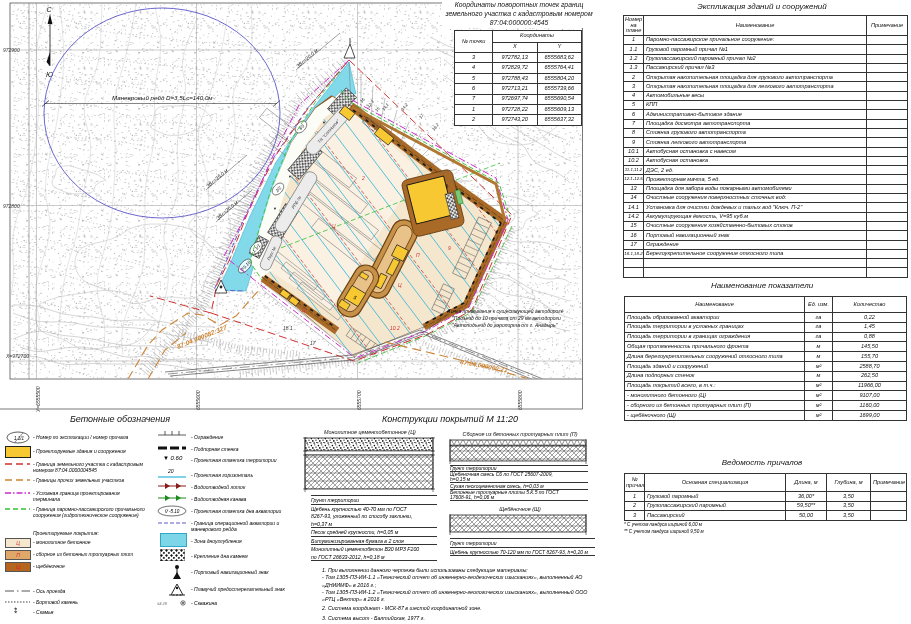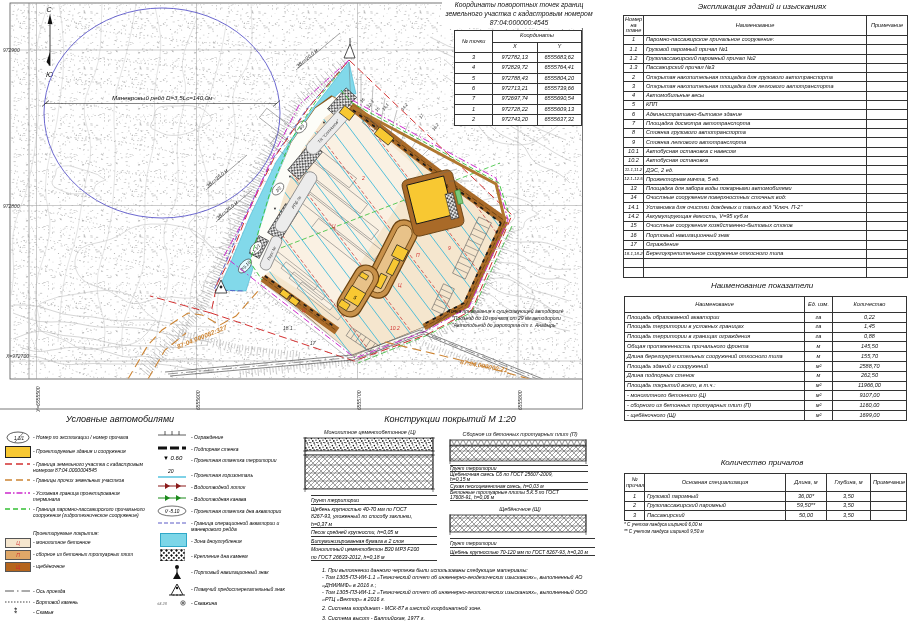--- a/index.html
+++ b/index.html
@@ -1018,21 +1018,21 @@
         </tr>
         <tr style="height:10.4px">
           <td style="text-align:center">2</td>
           <td style="text-align:center">972743,20</td>
           <td style="text-align:center">6555637,32</td>
         </tr>
       </tbody>
     </table>
   </div>
 
-<div class="abs ttl" style="left:616px;top:2px;width:292px;font-size:8px">Экспликация зданий и изысканиях</div>
+<div class="abs ttl" style="left:616px;top:2px;width:292px;font-size:8px">Экспликация зданий и сооружений</div>
 
 <div class="abs" style="left:623px;top:15px">
     <table class="t1" style="width:285px">
       <tbody>
         <tr style="height:20px">
           <td class="hw" style="width:17px;text-align:center">Номер на плане</td>
           <td style="width:218px;text-align:center">Наименование</td>
           <td class="hw" style="text-align:center">Примечание</td>
         </tr>
         <tr style="height:9.3px">
@@ -1231,21 +1231,21 @@
         </tr>
         <tr style="height:9.8px">
           <td>- щебёночного (Щ)</td>
           <td style="text-align:center">м²</td>
           <td style="text-align:center">1699,00</td>
         </tr>
       </tbody>
     </table>
   </div>
 
-<div class="abs ttl" style="left:616px;top:458px;width:292px;font-size:8px">Количество причалов</div>
+<div class="abs ttl" style="left:616px;top:458px;width:292px;font-size:8px">Ведомость причалов</div>
 
 <div class="abs" style="left:624px;top:473px">
     <table class="t1" style="width:283px">
       <tbody>
         <tr style="height:18px">
           <td class="hw" style="width:17px;text-align:center">№ причала</td>
           <td style="width:136px;text-align:center">Основная специализация</td>
           <td style="width:36px;text-align:center">Длина, м</td>
           <td style="width:39px;text-align:center">Глубина, м</td>
           <td style="text-align:center">Примечание</td>
@@ -1270,21 +1270,21 @@
           <td style="text-align:center">50,00</td>
           <td style="text-align:center">3,50</td>
           <td></td>
         </tr>
       </tbody>
     </table>
   </div>
 
 <div class="abs" style="left:624px;top:522px;font-size:4.6px;font-style:italic;line-height:1.5">* С учетом пандуса шириной 6,00 м<br>** С учетом пандуса шириной 9,50 м</div>
 
-<div class="abs ttl" style="left:30px;top:414px;width:180px;font-size:9px">Условные автомобилями</div>
+<div class="abs ttl" style="left:30px;top:414px;width:180px;font-size:9px">Бетонные обозначения</div>
 
 <svg class="abs" style="left:5px;top:431px" width="30" height="13">
     <ellipse cx="13" cy="6.5" rx="11" ry="5.5" fill="none" stroke="#333" stroke-width="0.8"></ellipse>
     <line x1="10" y1="11" x2="18" y2="2" stroke="#333" stroke-width="0.6"></line>
     <text x="14" y="9" font-size="4.5" font-style="italic" text-anchor="middle">1.1/1</text>
   </svg>
 <div class="abs" style="left:33px;top:434px;width:112px;font-size:5.0px;font-style:italic;line-height:1.25">- Номер по экспликации / номер причала</div>
 
 <div class="abs" style="left:5px;top:446px;width:24px;height:10px;background:#f8c832;border:1px solid #222"></div>
 <div class="abs" style="left:33px;top:448px;width:112px;font-size:5.0px;font-style:italic;line-height:1.25">- Проектируемые здания и сооружения</div>
@@ -1409,21 +1409,21 @@
   </svg>
 <div class="abs" style="left:191px;top:586px;width:140px;font-size:5.0px;font-style:italic;line-height:1.25">- Плавучий предостерегательный знак</div>
 
 <svg class="abs" style="left:157px;top:598px" width="40" height="10">
     <text x="0" y="7" font-size="4" fill="#777" font-style="italic">б4.28</text>
     <circle cx="26" cy="5" r="2.2" fill="none" stroke="#333" stroke-width="0.7"></circle>
     <circle cx="26" cy="5" r="0.9" fill="#333"></circle>
   </svg>
 <div class="abs" style="left:191px;top:600px;width:130px;font-size:5.0px;font-style:italic;line-height:1.25">- Скважина</div>
 
-<div class="abs ttl" style="left:320px;top:414px;width:260px;font-size:9px">Конструкции  покрытий М 1:20</div>
+<div class="abs ttl" style="left:320px;top:414px;width:260px;font-size:9px">Конструкции  покрытий М 11:20</div>
 
 <div class="abs ttl" style="left:305px;top:429px;width:130px;font-size:5.4px">Монолитное цементобетонное (Ц)</div>
 
 <svg class="abs" style="left:303px;top:437px" width="132" height="56">
 <rect x="2" y="1" width="128" height="13" fill="url(#dconc)" stroke="#222" stroke-width="0.8"></rect>
 <rect x="2" y="14" width="128" height="4" fill="#fff" stroke="#222" stroke-width="0.6"></rect>
 <rect x="2" y="18" width="128" height="34" fill="url(#dxh)" stroke="#222" stroke-width="0.8"></rect>
 <g stroke="#222" stroke-width="0.6">
 <line x1="2" y1="0" x2="2" y2="55"></line>
       <line x1="130" y1="0" x2="130" y2="55"></line>

